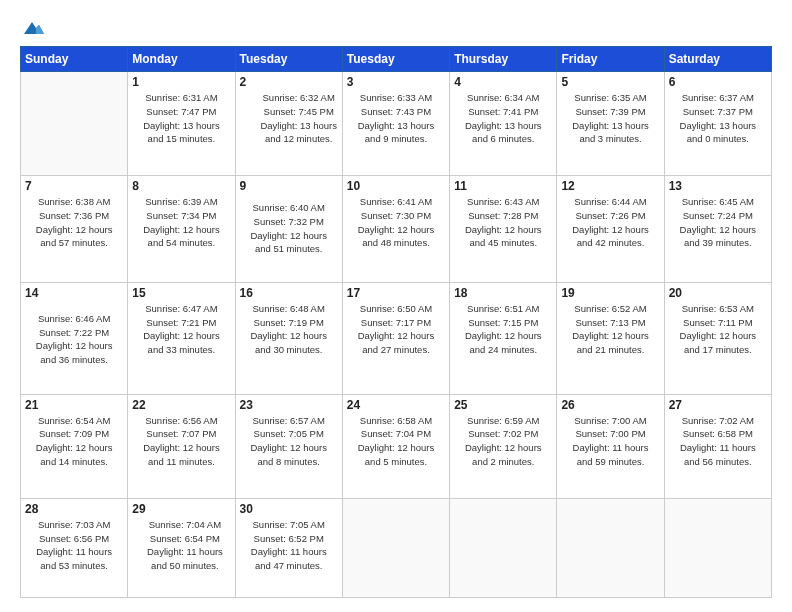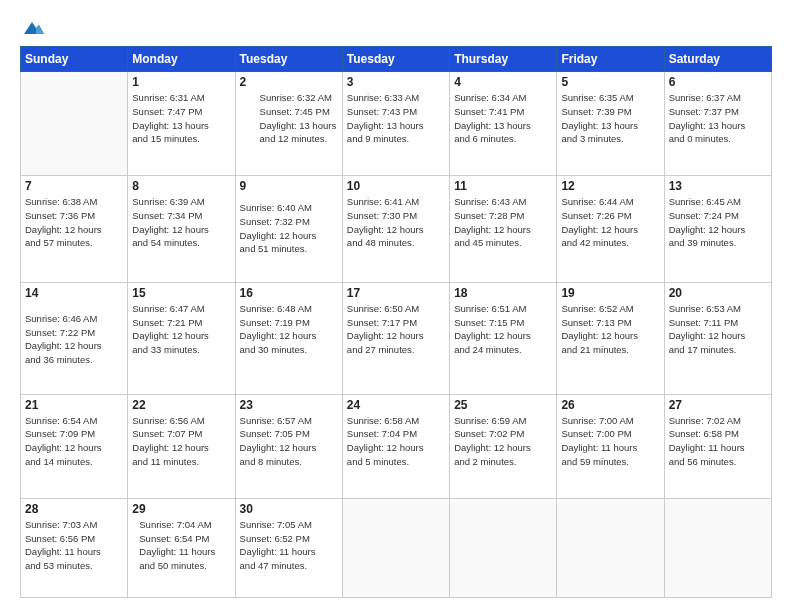--- a/index.html
+++ b/index.html
@@ -85,20 +85,21 @@
     .day-number {
       font-size: 12px;
       font-weight: bold;
       margin-bottom: 2px;
       color: #222;
     }
     .day-info {
       font-size: 9.5px;
       line-height: 1.45;
       color: #333;
+      text-align: center;
     }
     .last-row td {
       height: 72px;
     }
   </style>
 </head>
 <body>
 
 <div class="page">
   <div class="header">

